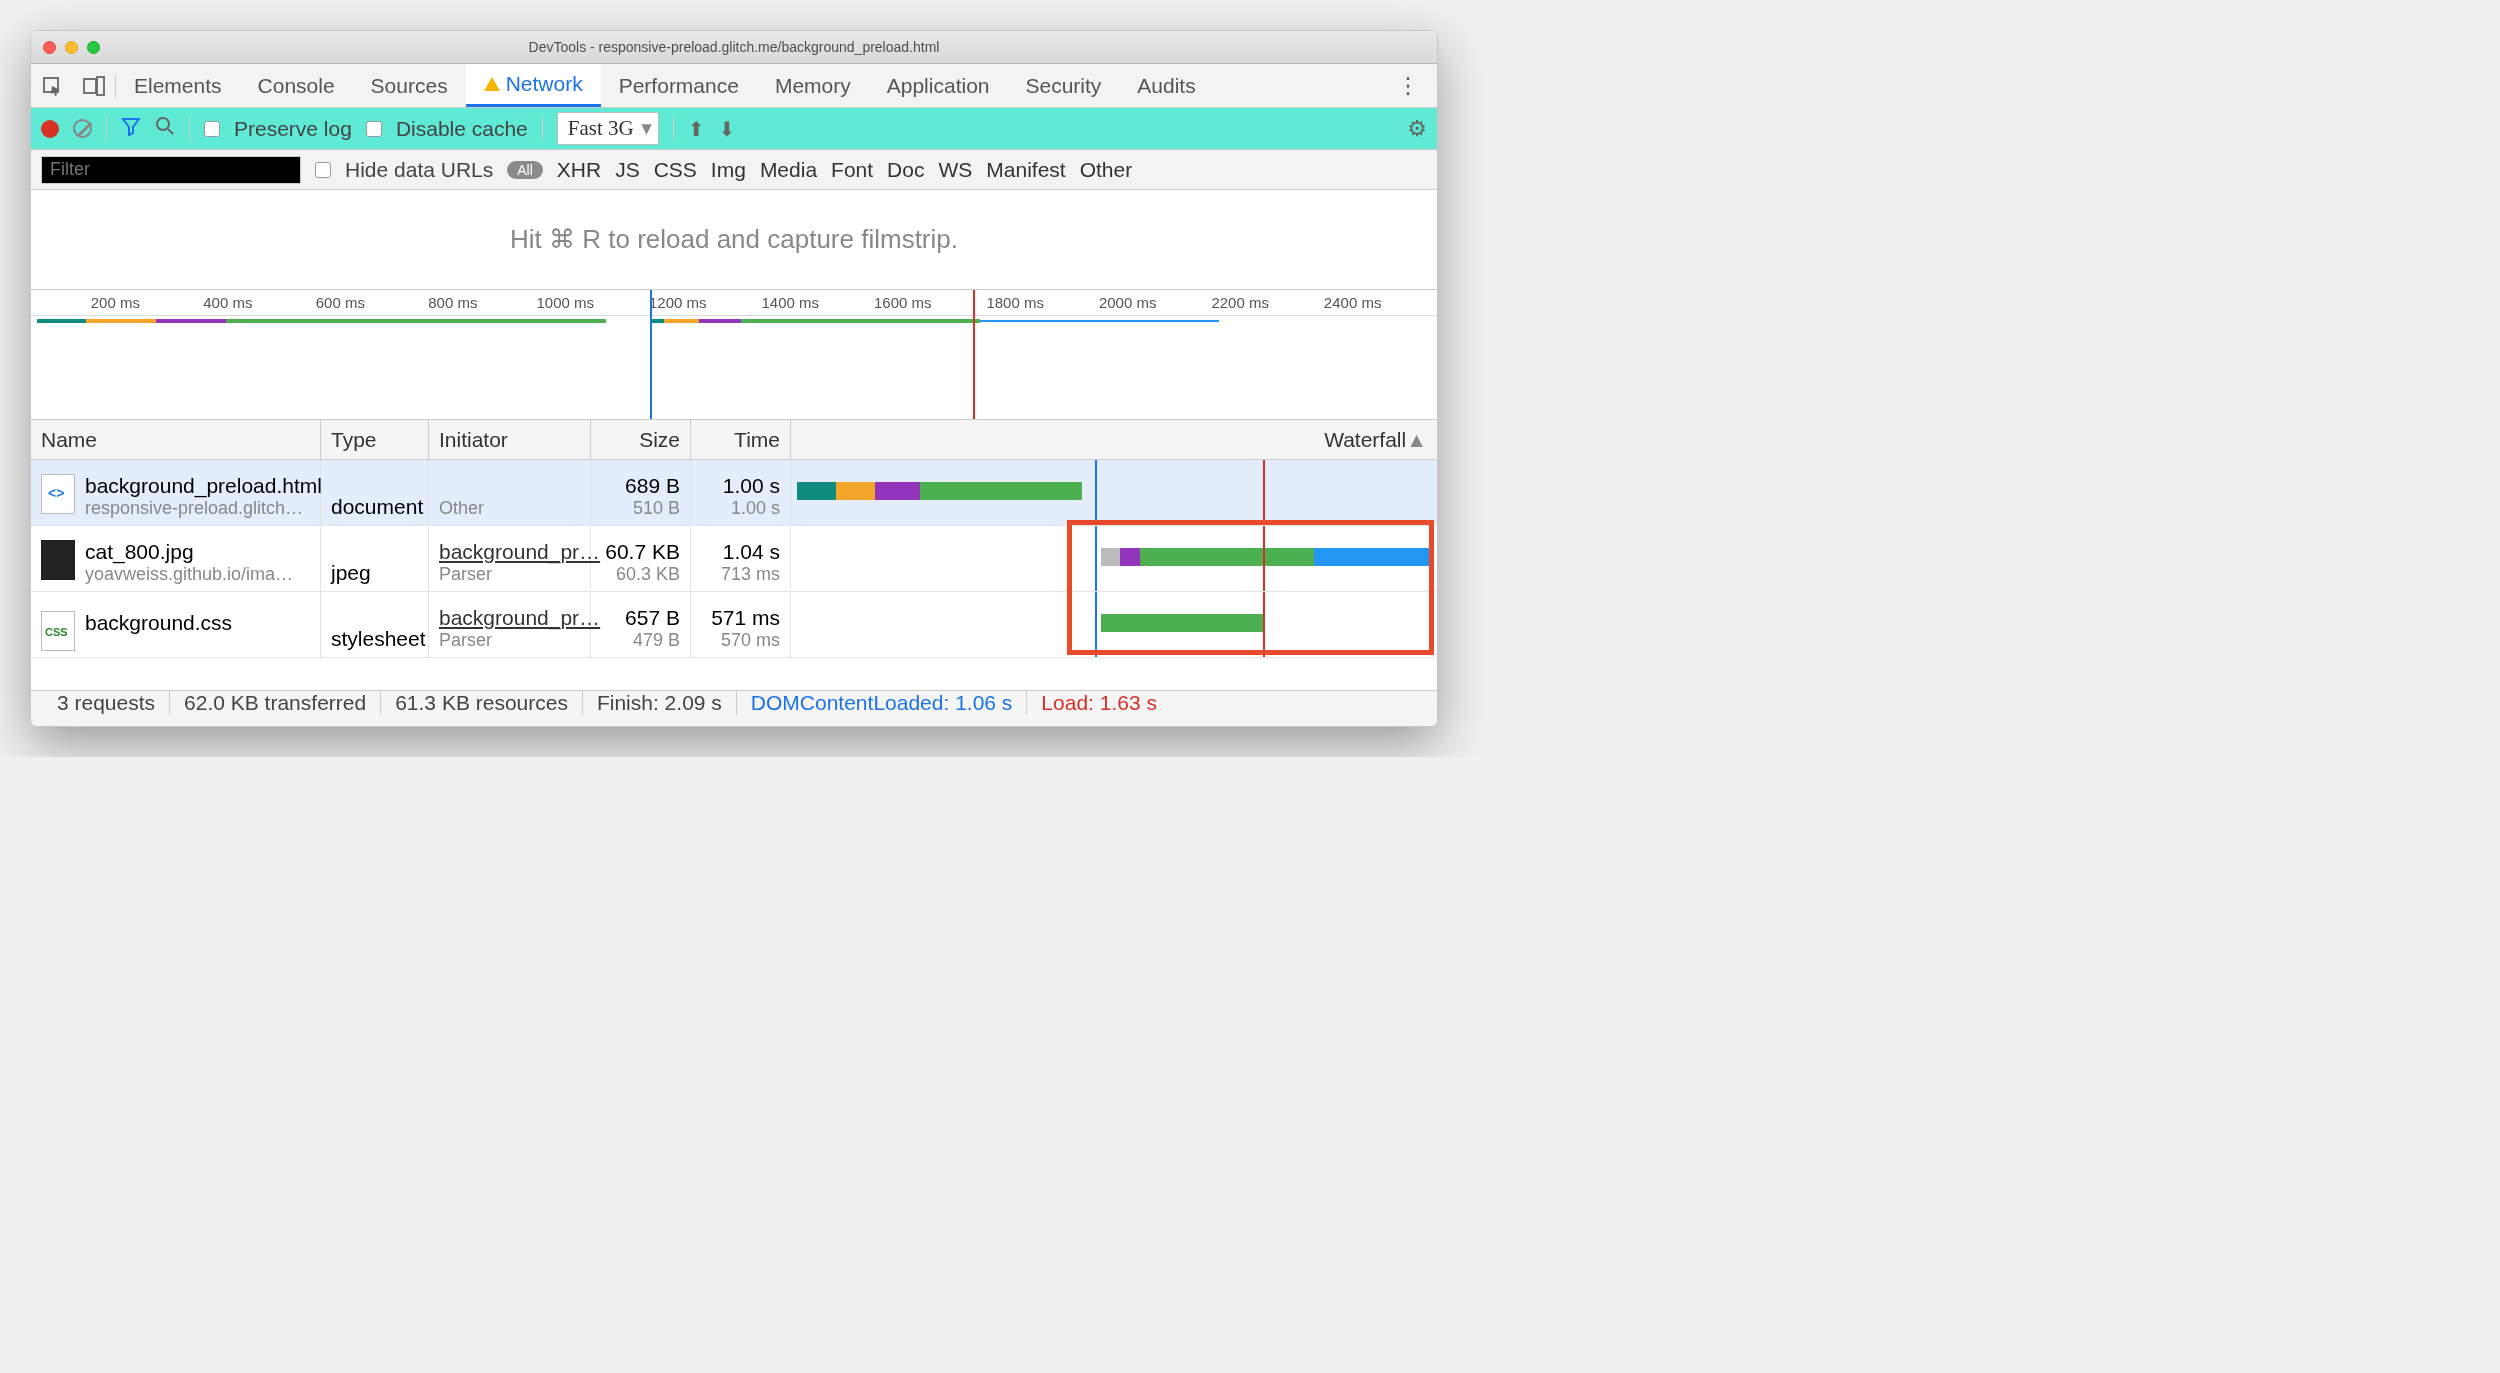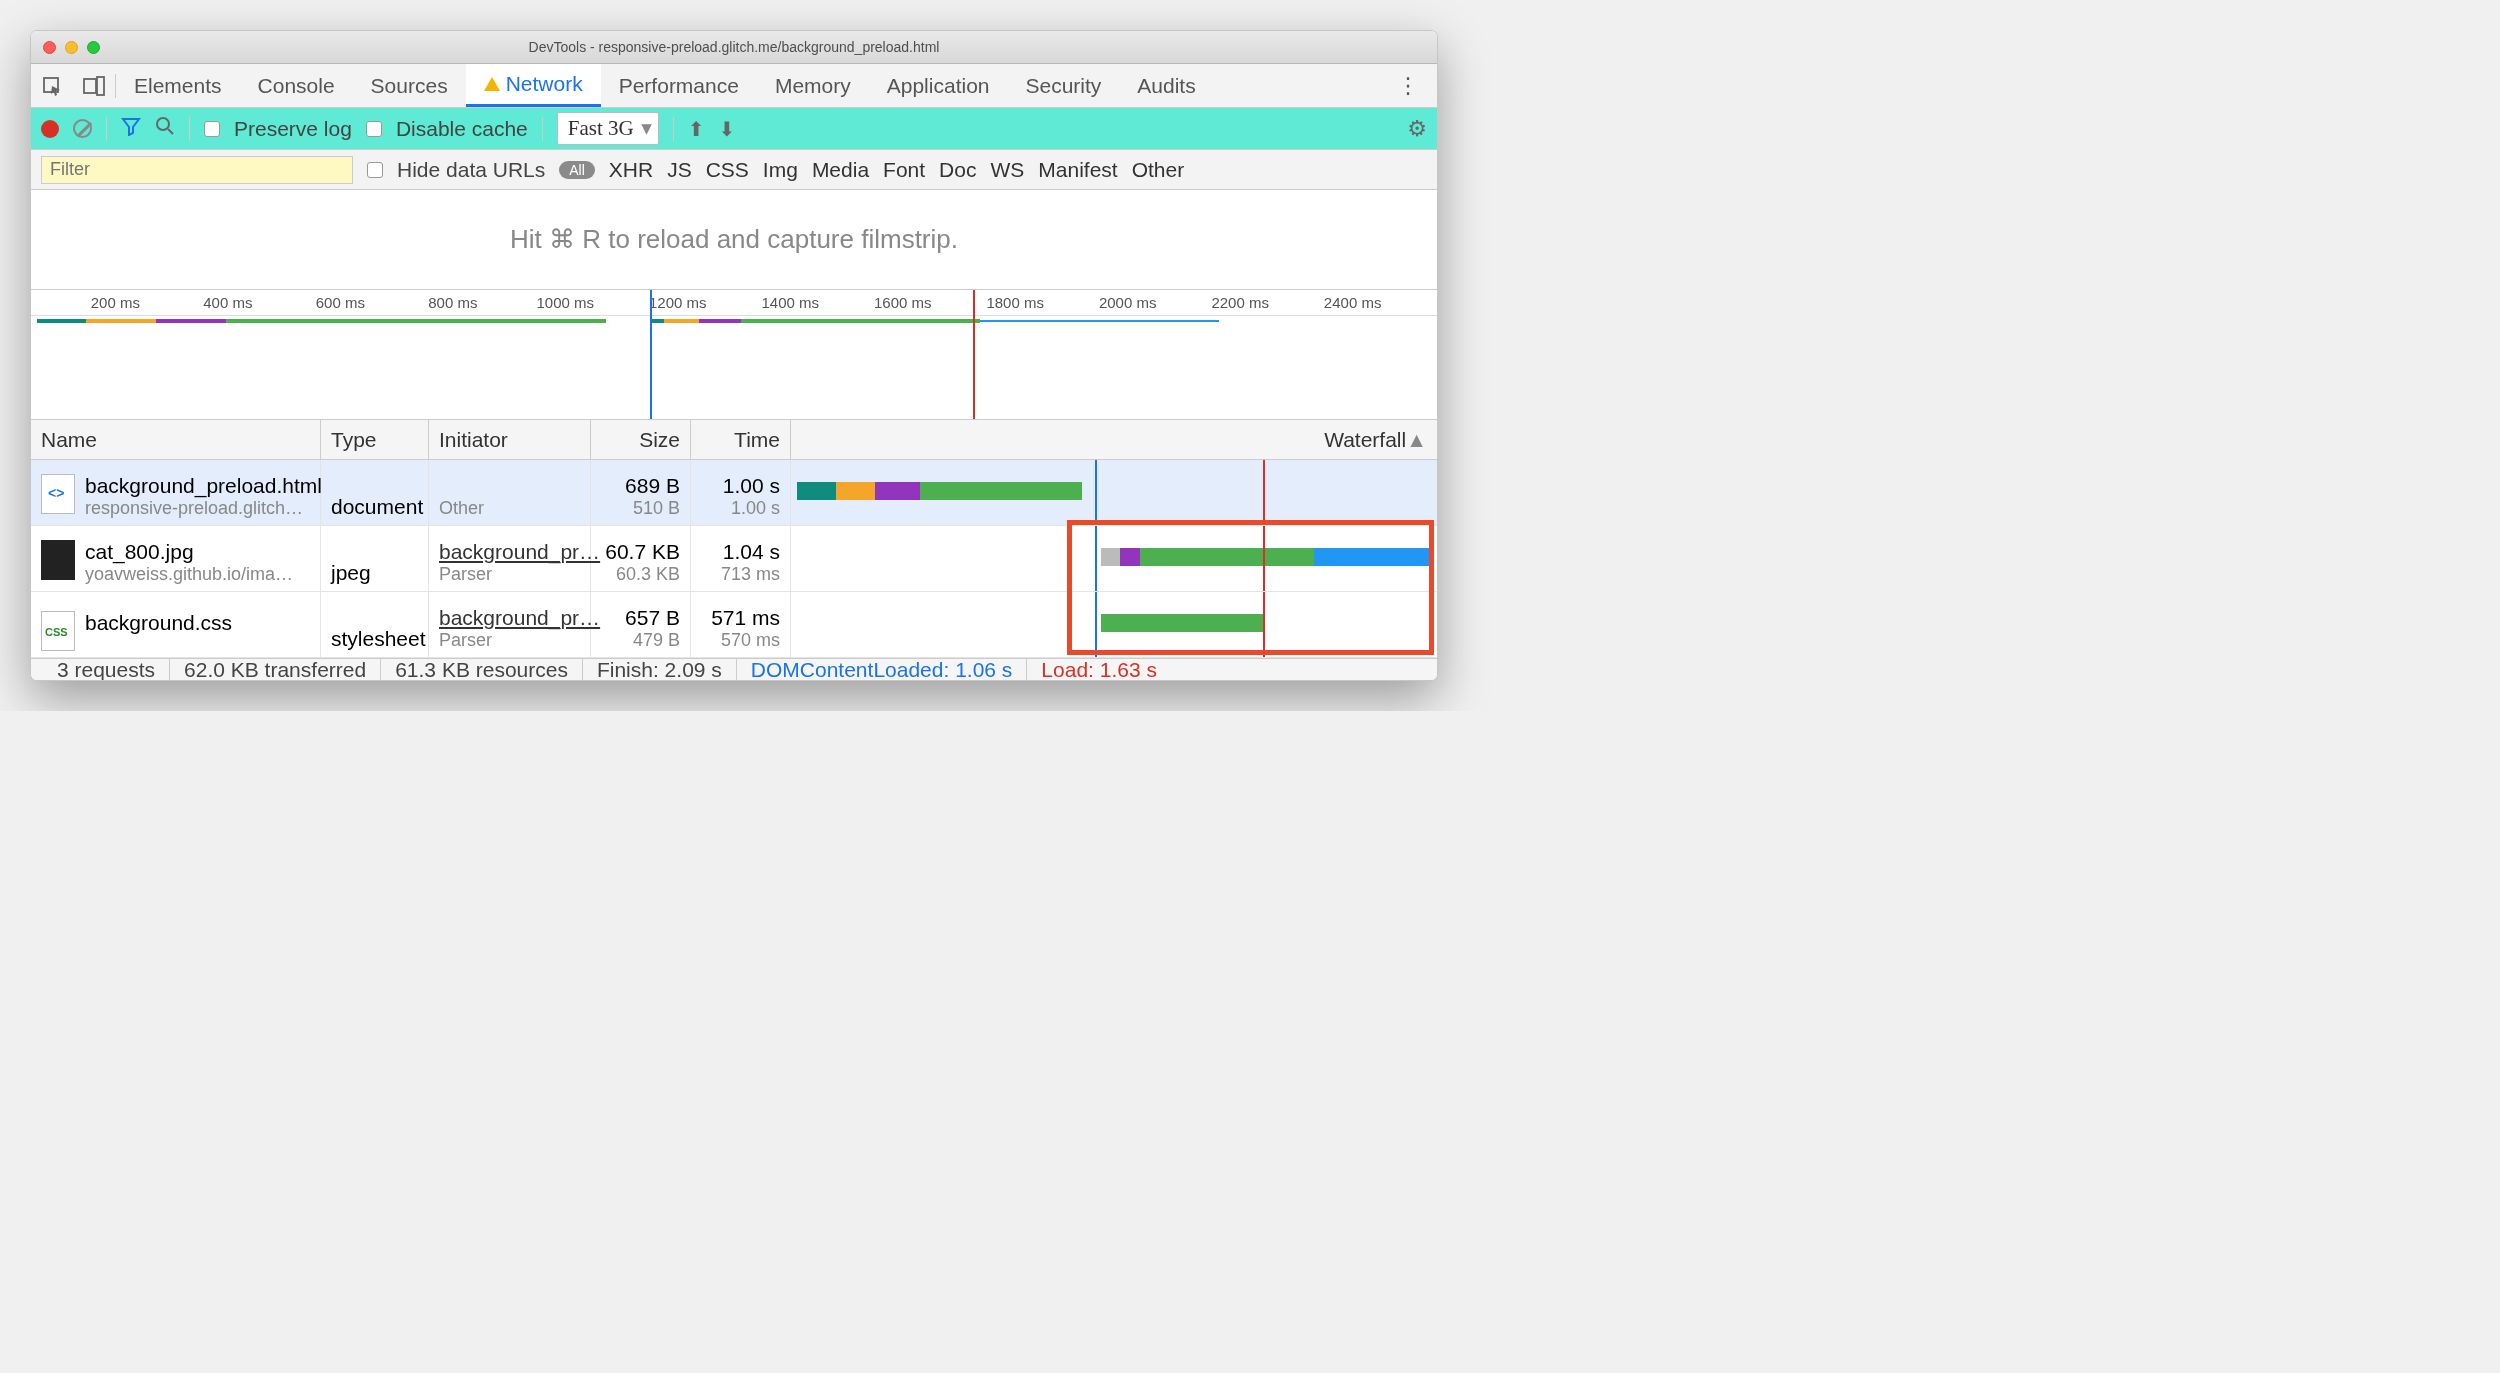--- a/index.html
+++ b/index.html
@@ -96,21 +96,21 @@
 }
 .throttle::after { content:"▾"; position:absolute; right:6px; color:#888; }
 .gear { margin-left:auto; font-size:22px; color:#666; }
 .chk { width:16px;height:16px;border:1.5px solid #999;border-radius:3px;background:#fff; }
 .lbl { color:#444; }
 .filterbar {
   display:flex; align-items:center; height:40px; border-bottom:1px solid #ccc;
   background:#f3f3f3; padding:0 10px; gap:14px;
 }
 .filterinput {
-  width:312px; height:28px; border:1px solid #ccc; background:#fef9c3;
+  width:260px; height:28px; border:1px solid #ccc; background:#000000;
   padding:0 8px; font-size:18px; color:#888;
 }
 .pill {
   background:#8a8a8a; color:#fff; border-radius:9px; padding:1px 10px; font-size:14px;
 }
 .ftype { color:#333; cursor:pointer; }
 .banner {
   height:100px; display:flex; align-items:center; justify-content:center;
   color:#888; font-size:26px; border-bottom:1px solid #ccc;
 }
@@ -157,22 +157,22 @@
 .fic-css { background:#fff; border:1px solid #bbb; position:relative; }
 .fic-css::after { content:"CSS"; color:#2a8a2a; font-size:11px; font-weight:bold; position:absolute; top:14px; left:3px; }
 .wf-area { position:relative; height:100%; flex:1; }
 .wf-bar { position:absolute; height:18px; top:22px; }
 .vline { position:absolute; top:0; bottom:0; width:2px; }
 .red-box {
   position:absolute; border:5px solid #e84b2c;
   top:60px; height:135px; pointer-events:none;
 }
 .statusbar {
-  display:flex; align-items:center; height:22px; border-top:1px solid #ccc;
-  background:#f5f5f5; padding:0 12px; gap:0;
+  display:flex; align-items:flex-start; height:36px; border-top:1px solid #ccc;
+  background:#f5f5f5; padding:0 12px; gap:0;margin-top:32px;
 }
 .sb-item { padding:0 14px; border-right:1px solid #ccc; color:#444; }
 .sb-item:last-child { border-right:none; }
 .sb-dcl { color:#1a73e8; }
 .sb-load { color:#d93025; }
 .arrow-sort { float:right; color:#888; }
 .table-wrap { position:relative; }
 </style>
 </head>
 <body>

